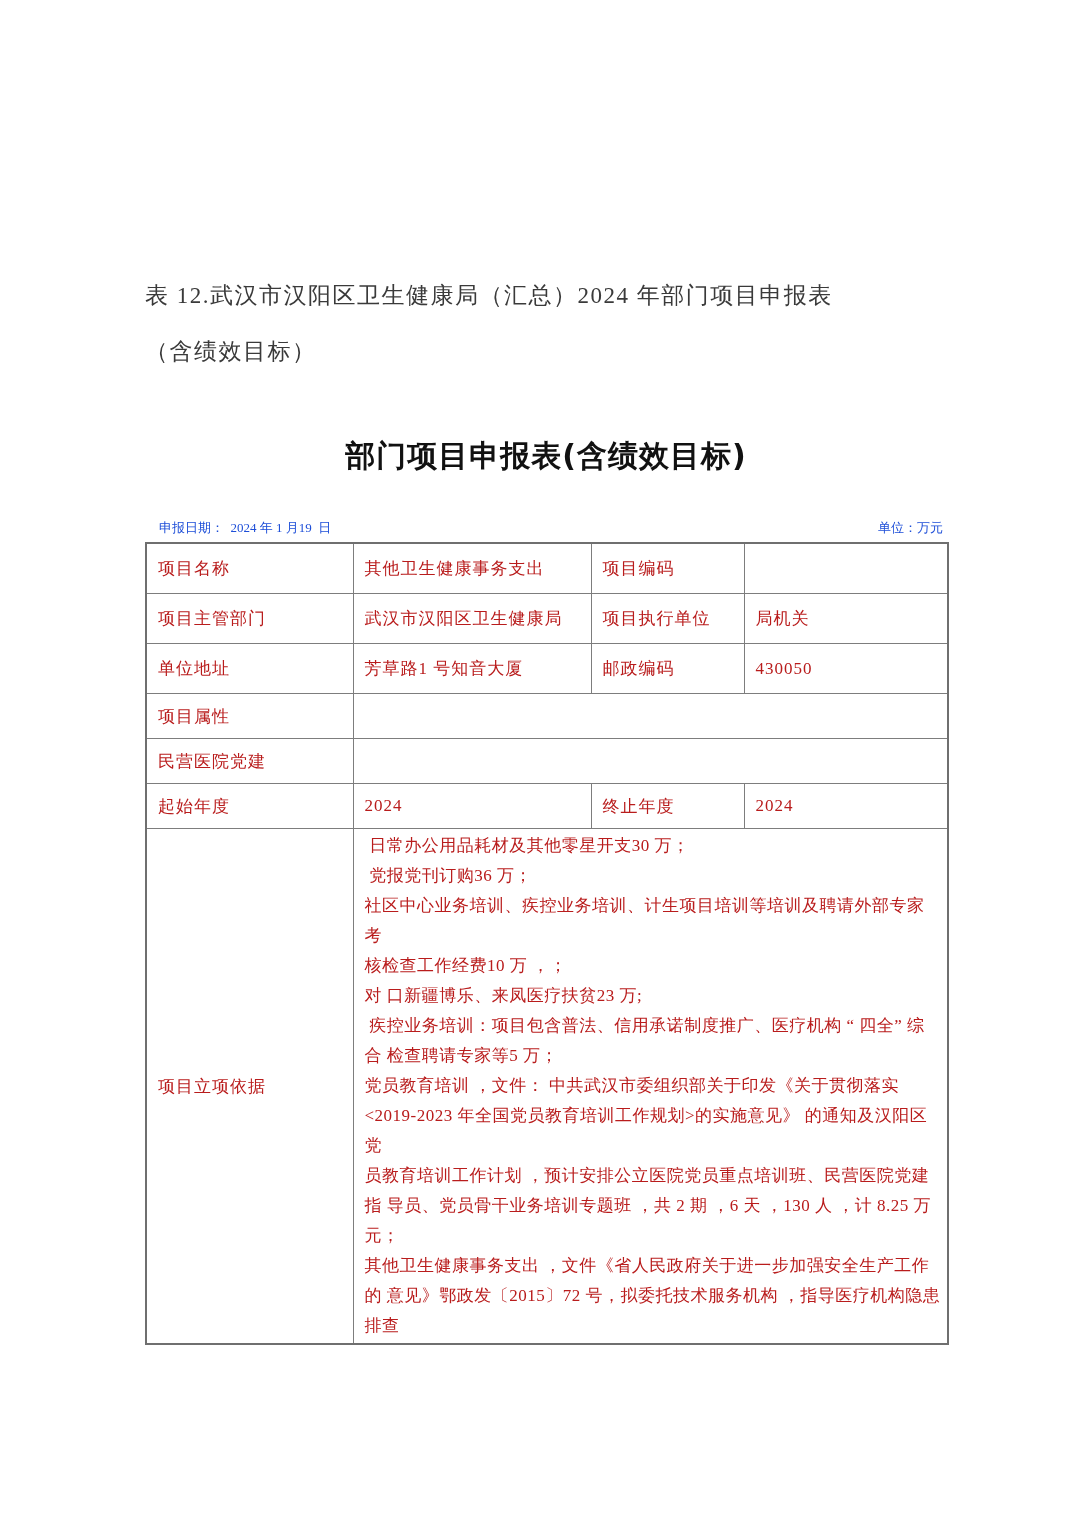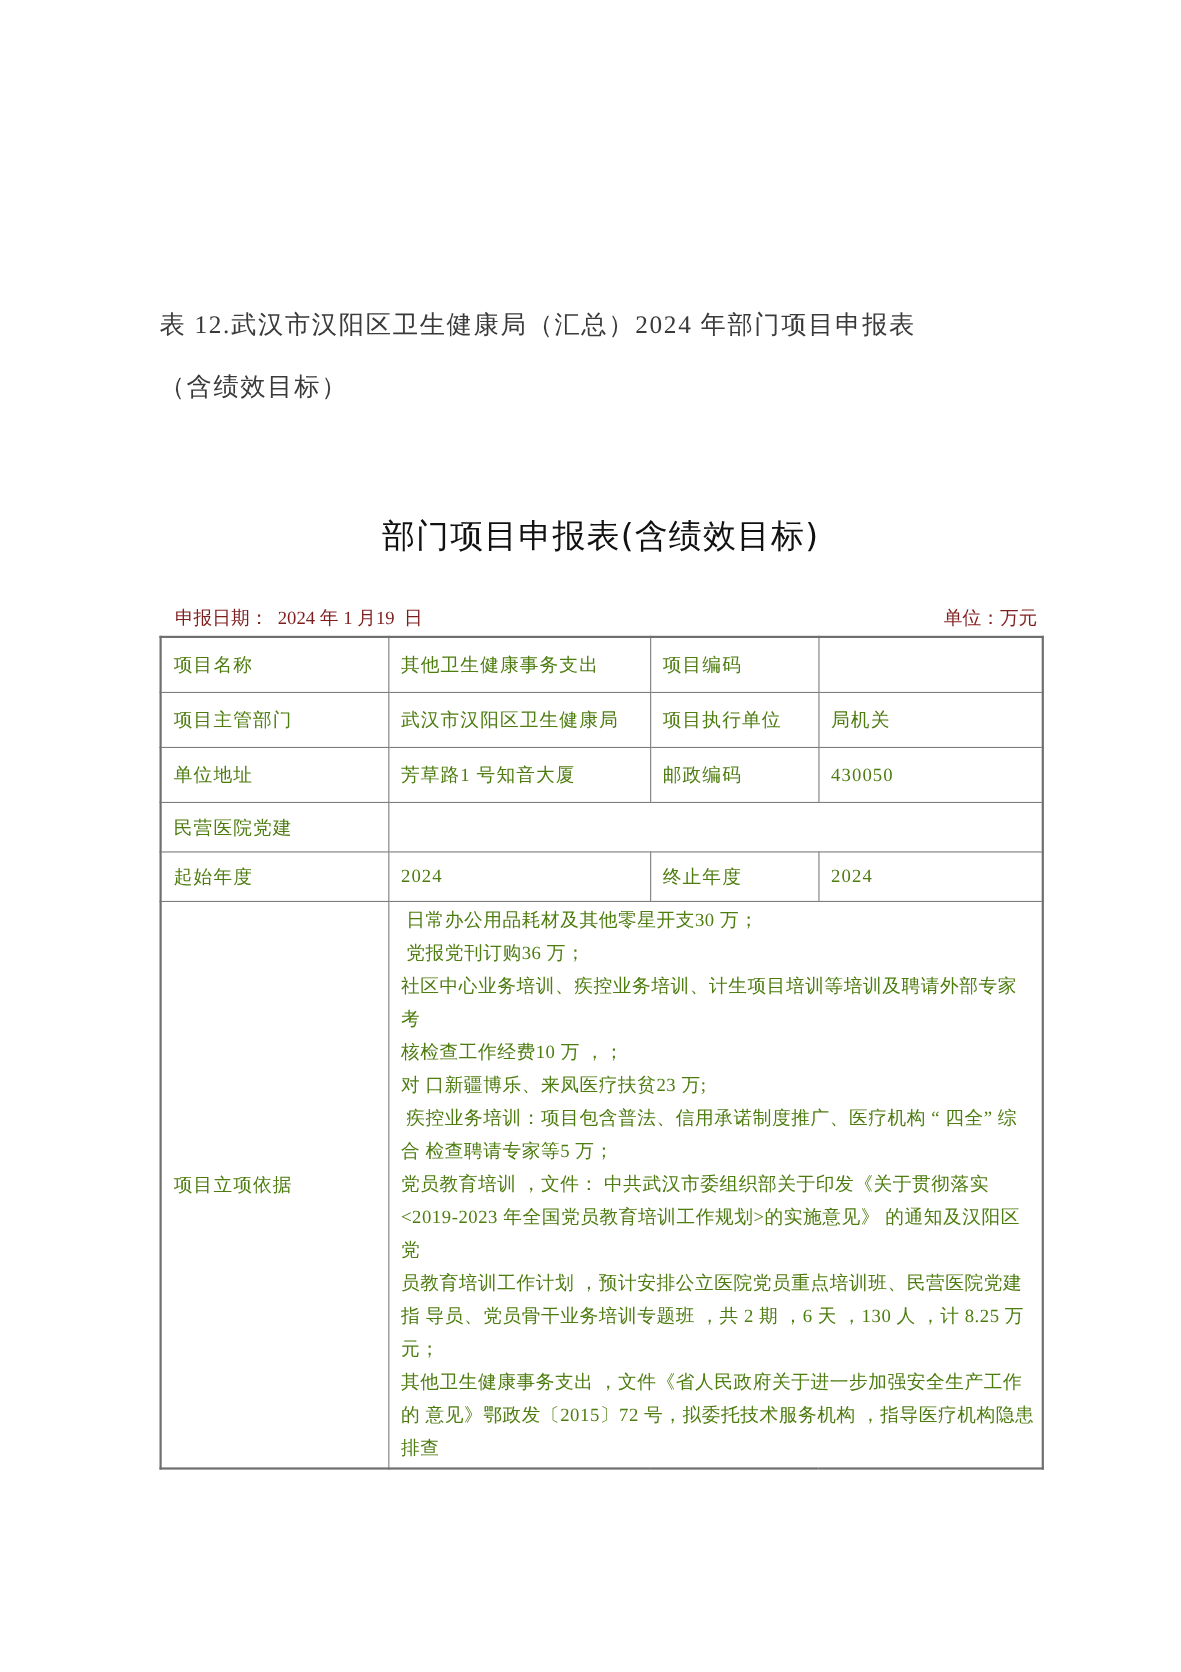--- a/index.html
+++ b/index.html
@@ -24,51 +24,51 @@
   }
   .doc-title {
     margin-top: 268px;
     font-size: 23px;
     line-height: 56px;
     letter-spacing: 1.5px;
     white-space: pre-line;
     color: #3a3a3a;
   }
   .form-title {
-    margin-top: 87px;
+    margin-top: 56px;
     text-align: center;
     font-family: "DejaVu Sans", "Liberation Sans", sans-serif;
-    font-weight: normal;
+    font-weight: bold;
     font-size: 30px;
     letter-spacing: 1px;
     color: #111111;
   }
   .meta-row {
     margin-top: 42px;
     display: flex;
     justify-content: space-between;
     align-items: flex-end;
-    font-size: 17px;
-    color: #7f1d1d;
+    font-size: 13px;
+    color: #1d4ed8;
     padding: 0 4px 0 14px;
   }
   .meta-row .date {
     white-space: pre;
   }
   table.form {
     margin-top: 5px;
     width: 802px;
     border-collapse: collapse;
     table-layout: fixed;
     border: 2px solid #6f6f6f;
   }
   table.form td {
     border: 1.5px solid #7d7d7d;
     font-size: 17px;
-    color: #4d7c0f;
+    color: #b91c1c;
     padding: 2px 6px 2px 11px;
     vertical-align: middle;
     letter-spacing: 1px;
     overflow: hidden;
   }
   tr.r-tall  td { height: 45px; }
   tr.r-mid   td { height: 40px; }
   td.just-cell {
     vertical-align: middle;
     padding: 12px 6px 12px 10px;
@@ -120,20 +120,24 @@
           <td>项目执行单位</td>
           <td>局机关</td>
         </tr>
         <tr class="r-tall">
           <td>单位地址</td>
           <td>芳草路1 号知音大厦</td>
           <td>邮政编码</td>
           <td>430050</td>
         </tr>
         <tr class="r-mid">
+          <td>项目属性</td>
+          <td colspan="3"></td>
+        </tr>
+        <tr class="r-mid">
           <td>民营医院党建</td>
           <td colspan="3"></td>
         </tr>
         <tr class="r-mid">
           <td>起始年度</td>
           <td>2024</td>
           <td>终止年度</td>
           <td>2024</td>
         </tr>
         <tr>

